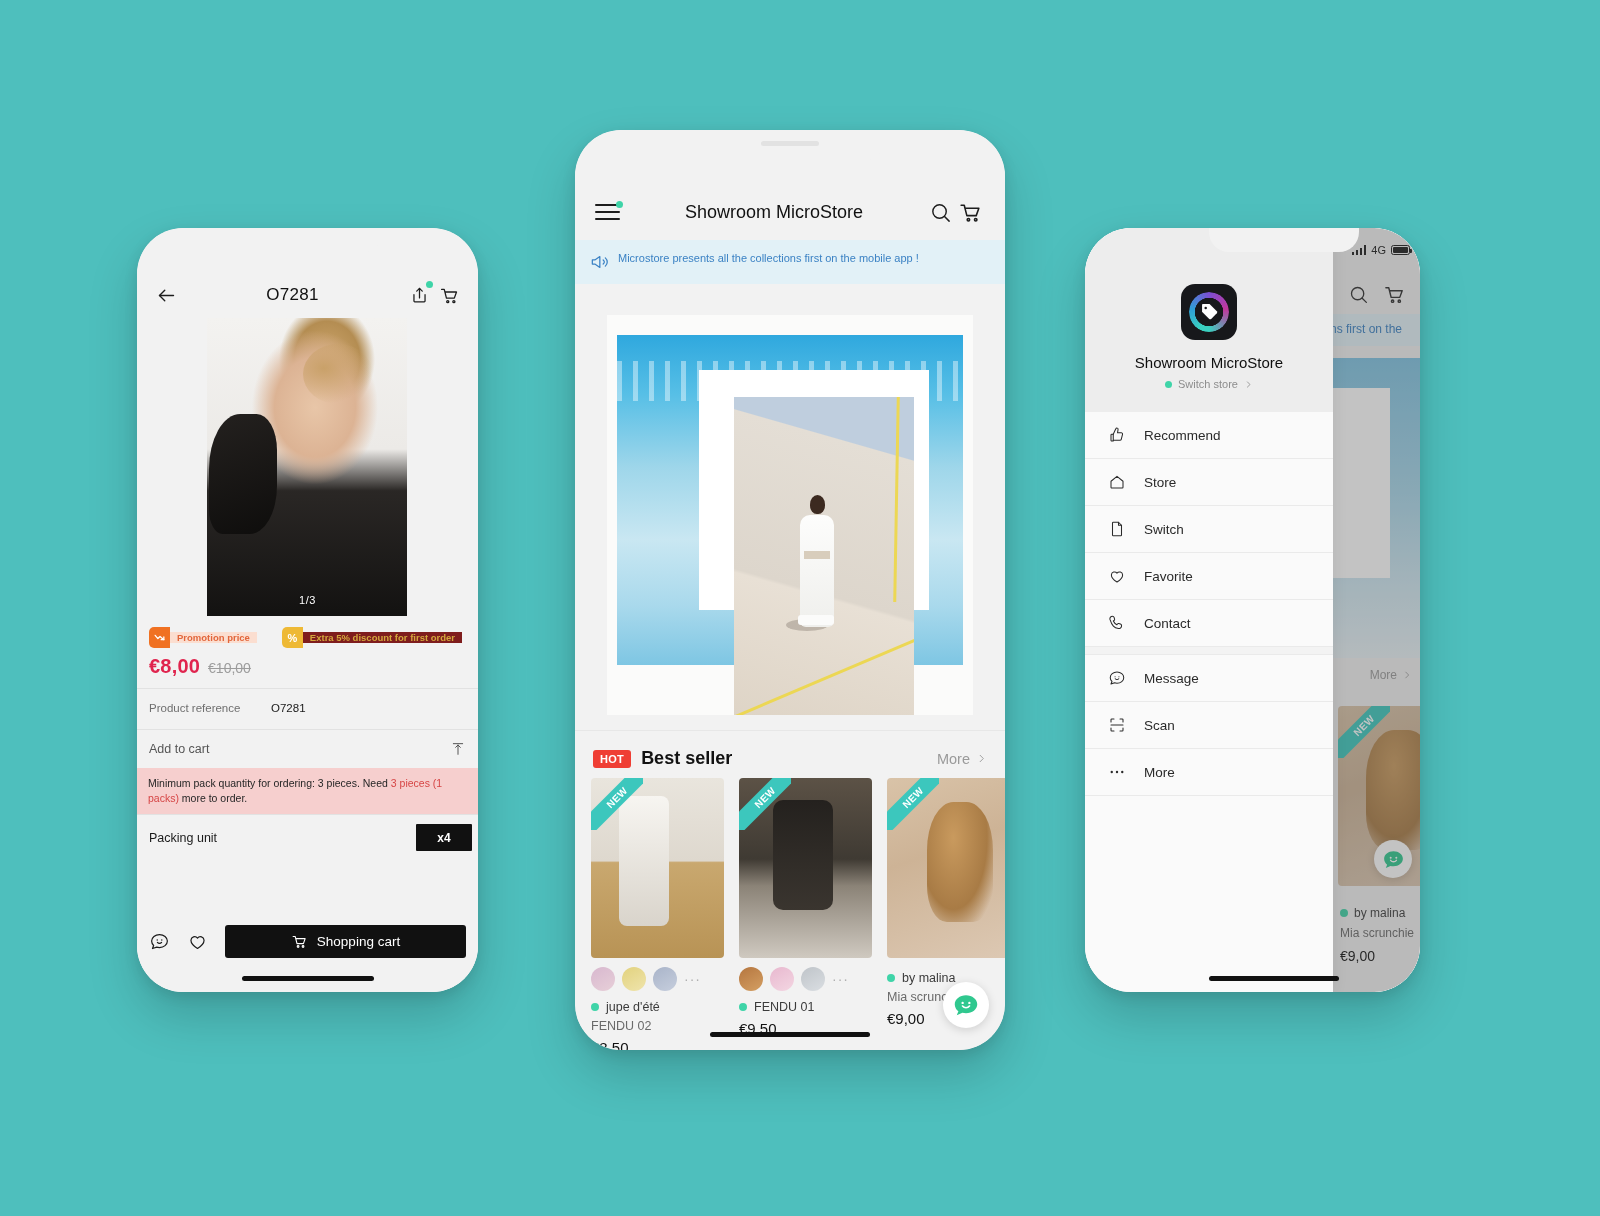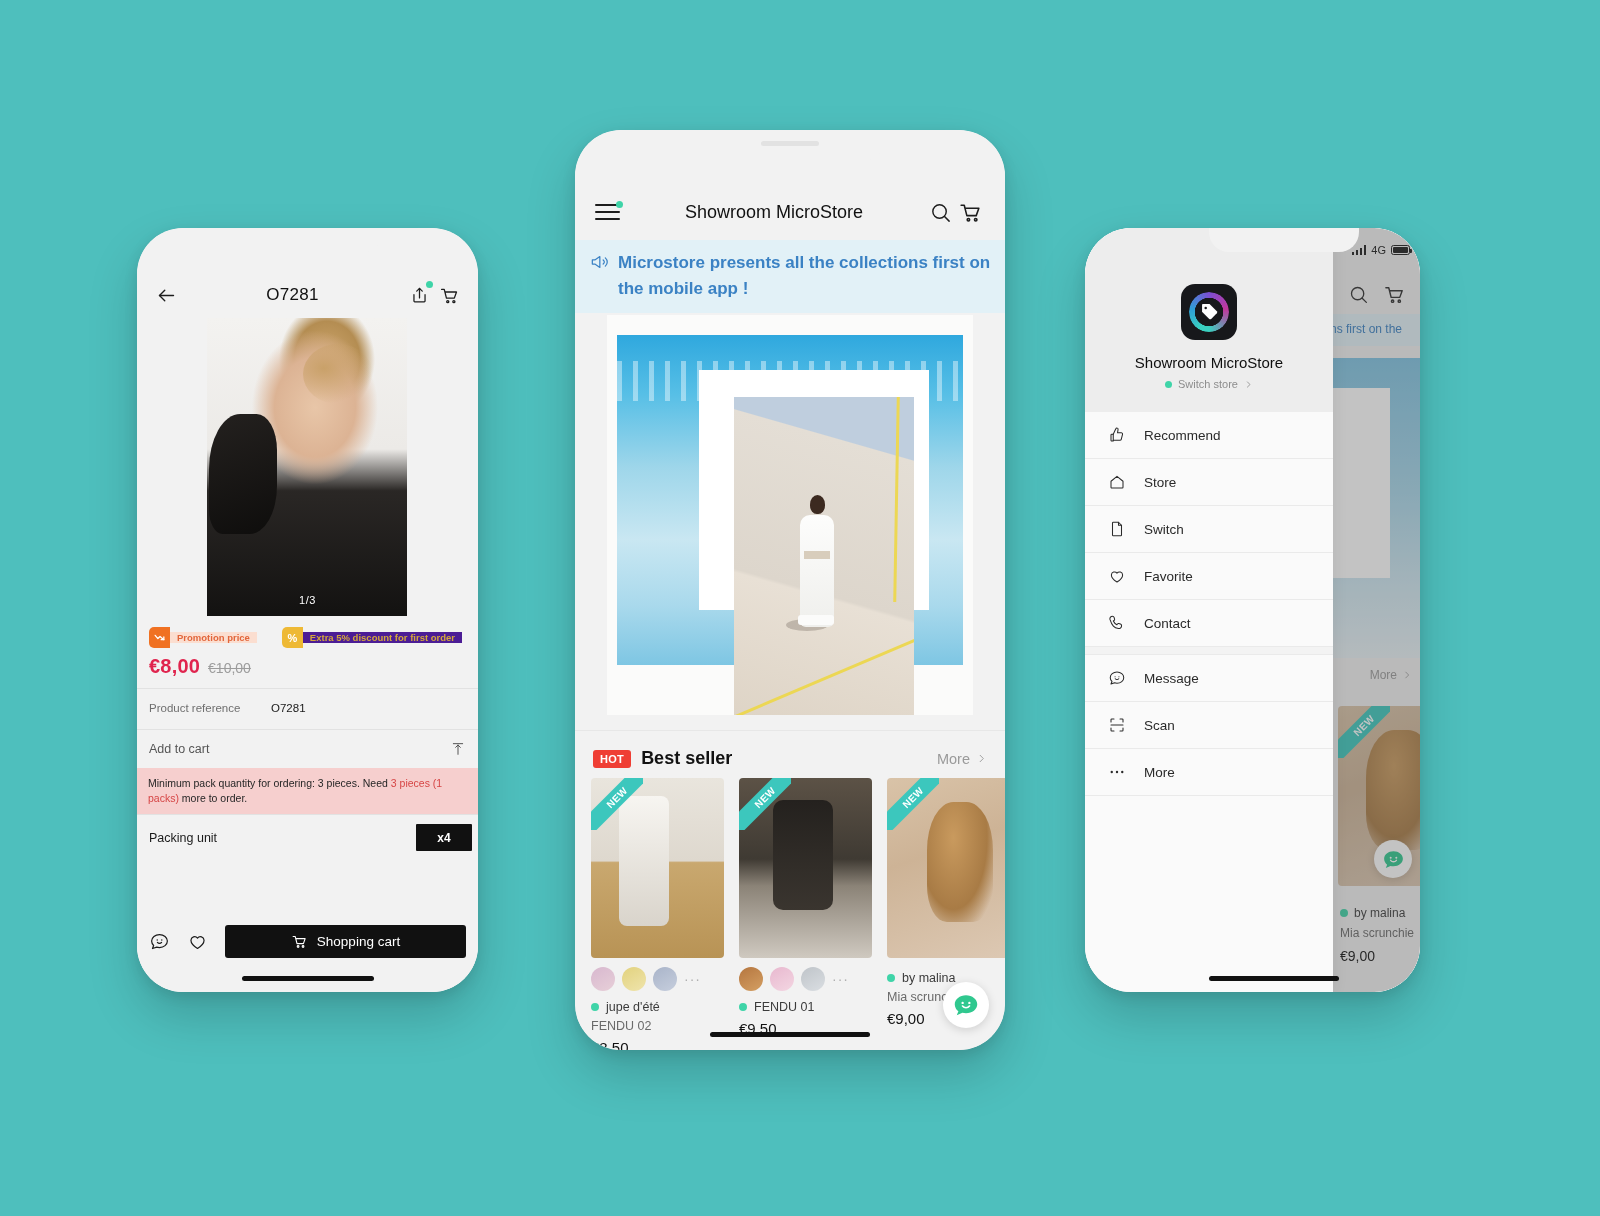--- a/index.html
+++ b/index.html
@@ -98,21 +98,21 @@
     height:21px; font-size:9.5px; font-weight:600;
   }
   .badge-ico {
     width:21px; height:21px; display:flex; align-items:center; justify-content:center;
     color:#fff; font-size:11px; font-weight:700; flex:none;
   }
   .badge-txt { padding: 0 7px; white-space:nowrap; }
   .badge-promo .badge-ico { background:#f07122; }
   .badge-promo .badge-txt { background:#fbded0; color:#e2663b; }
   .badge-extra .badge-ico { background:#eeb935; }
-  .badge-extra .badge-txt { background:#4c1d95; color:#d4a73c; }
+  .badge-extra .badge-txt { background:#7f1d1d; color:#d4a73c; }
 
   .p1-price { padding: 7px 12px 10px 12px; display:flex; align-items:baseline; gap:8px; }
   .p1-price-now { font-size:20px; font-weight:700; color:#e0244e; letter-spacing:.2px; }
   .p1-price-old { font-size:14px; color:#9c9c9c; text-decoration: line-through; }
 
   .p1-row {
     display:flex; padding:11px 12px; border-top:1px solid #e2e2e2;
     font-size:11.5px; line-height:1.55;
   }
   .p1-row-label { width:122px; color:#6f6f6f; flex:none; }
@@ -171,21 +171,21 @@
   .hamburger .hdot {
     position:absolute; top:0px; right:2px; width:7px; height:7px; border-radius:50%; background:#3fd4a8;
   }
   .p2-title { flex:1; text-align:center; font-size:18px; color:#111; padding-right:2px; }
 
   .p2-announce {
     position:absolute; top:110px; left:0; right:0;
     background:#e2f1f7; display:flex; gap:9px; padding:10px 14px 12px 14px;
     z-index:18;
   }
-  .p2-announce-txt { color:#3b82c4; font-size:17px; line-height:1.5;font-weight:bold; }
+  .p2-announce-txt { color:#3b82c4; font-size:11px; line-height:1.5; }
 
   .p2-hero {
     position:absolute; top:185px; left:32px; right:32px; height:400px;
     background:#fbfbfa; overflow:hidden;
   }
   .hero-sea {
     position:absolute; left:10px; top:20px; width:calc(100% - 20px); height:330px;
     background:
       linear-gradient(180deg,#2fa8de 0%, #57bfe6 18%, #9ed6ea 40%, #c9e7f2 62%, #a9d9ec 82%, #7ec6e3 100%);
   }

